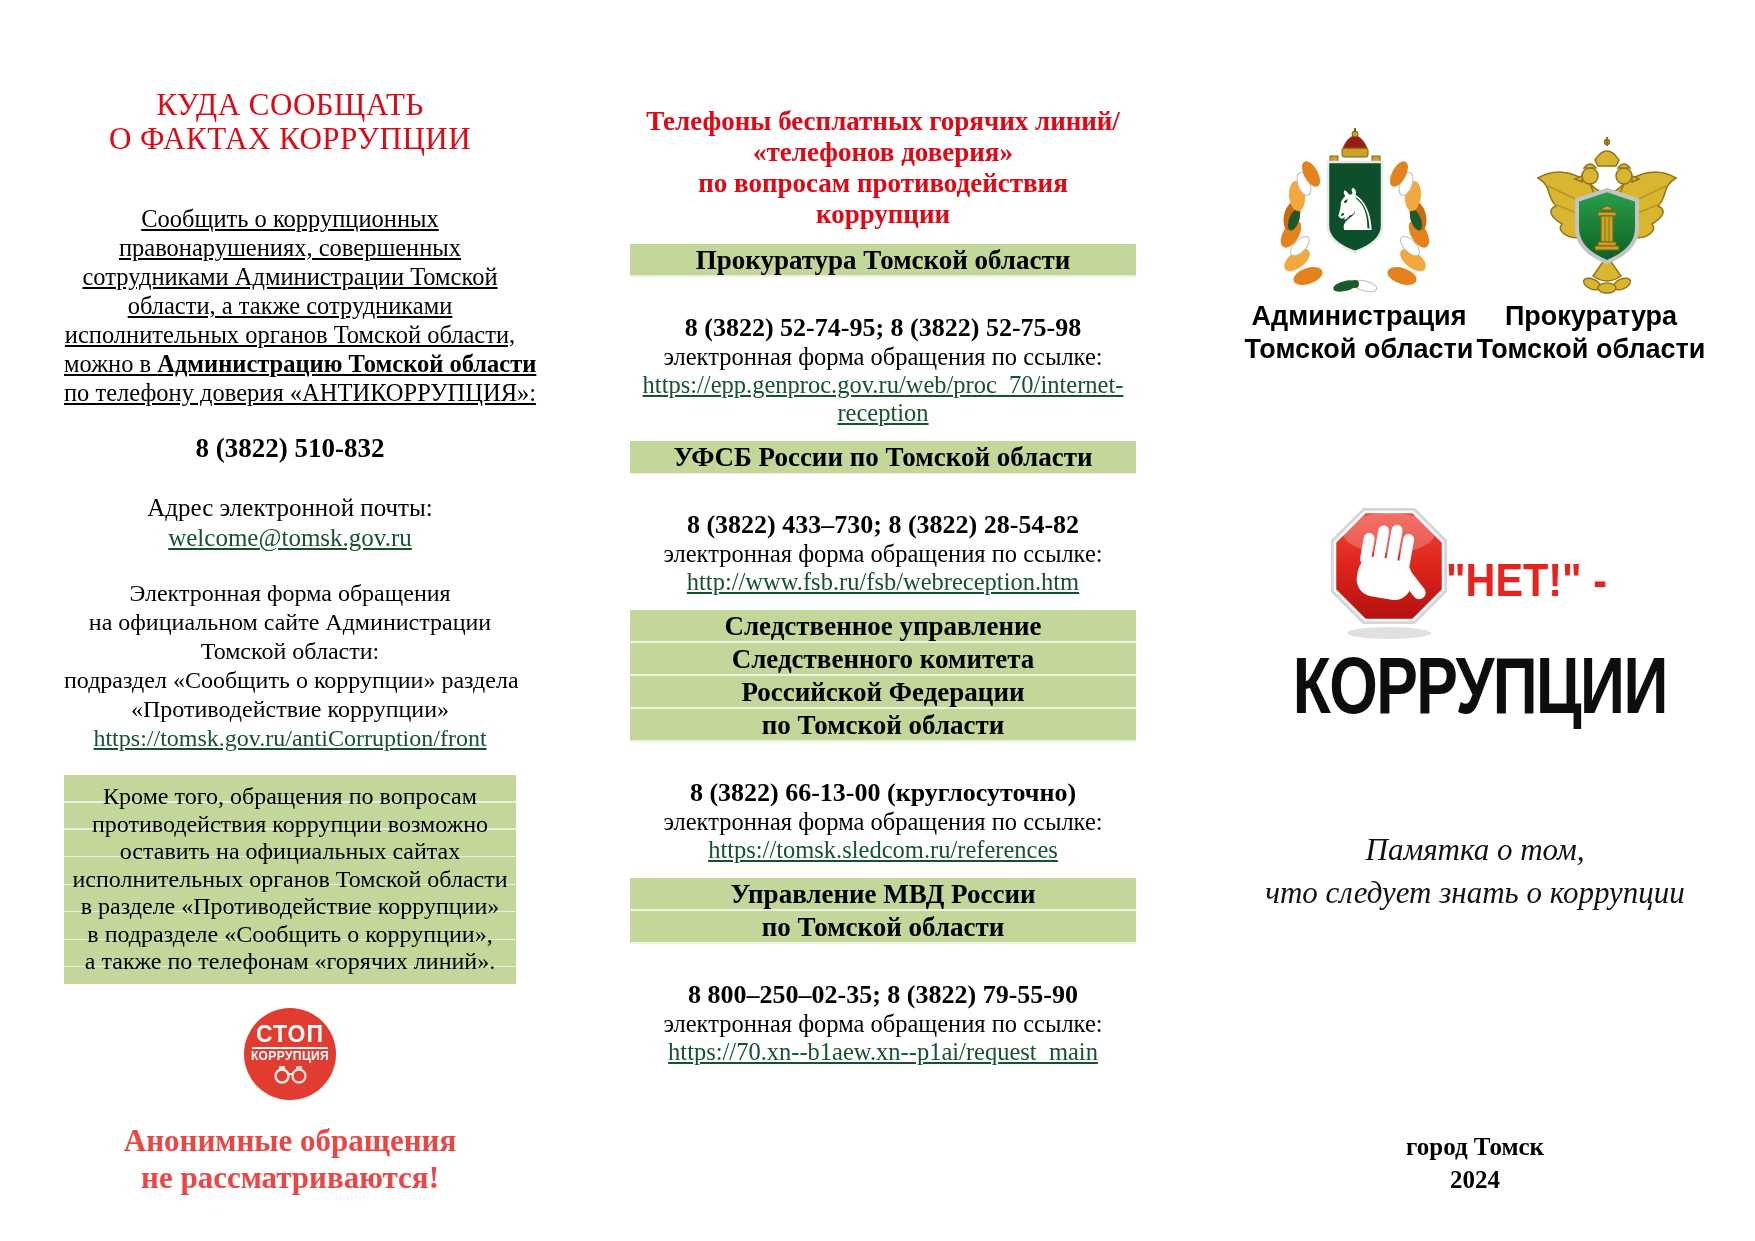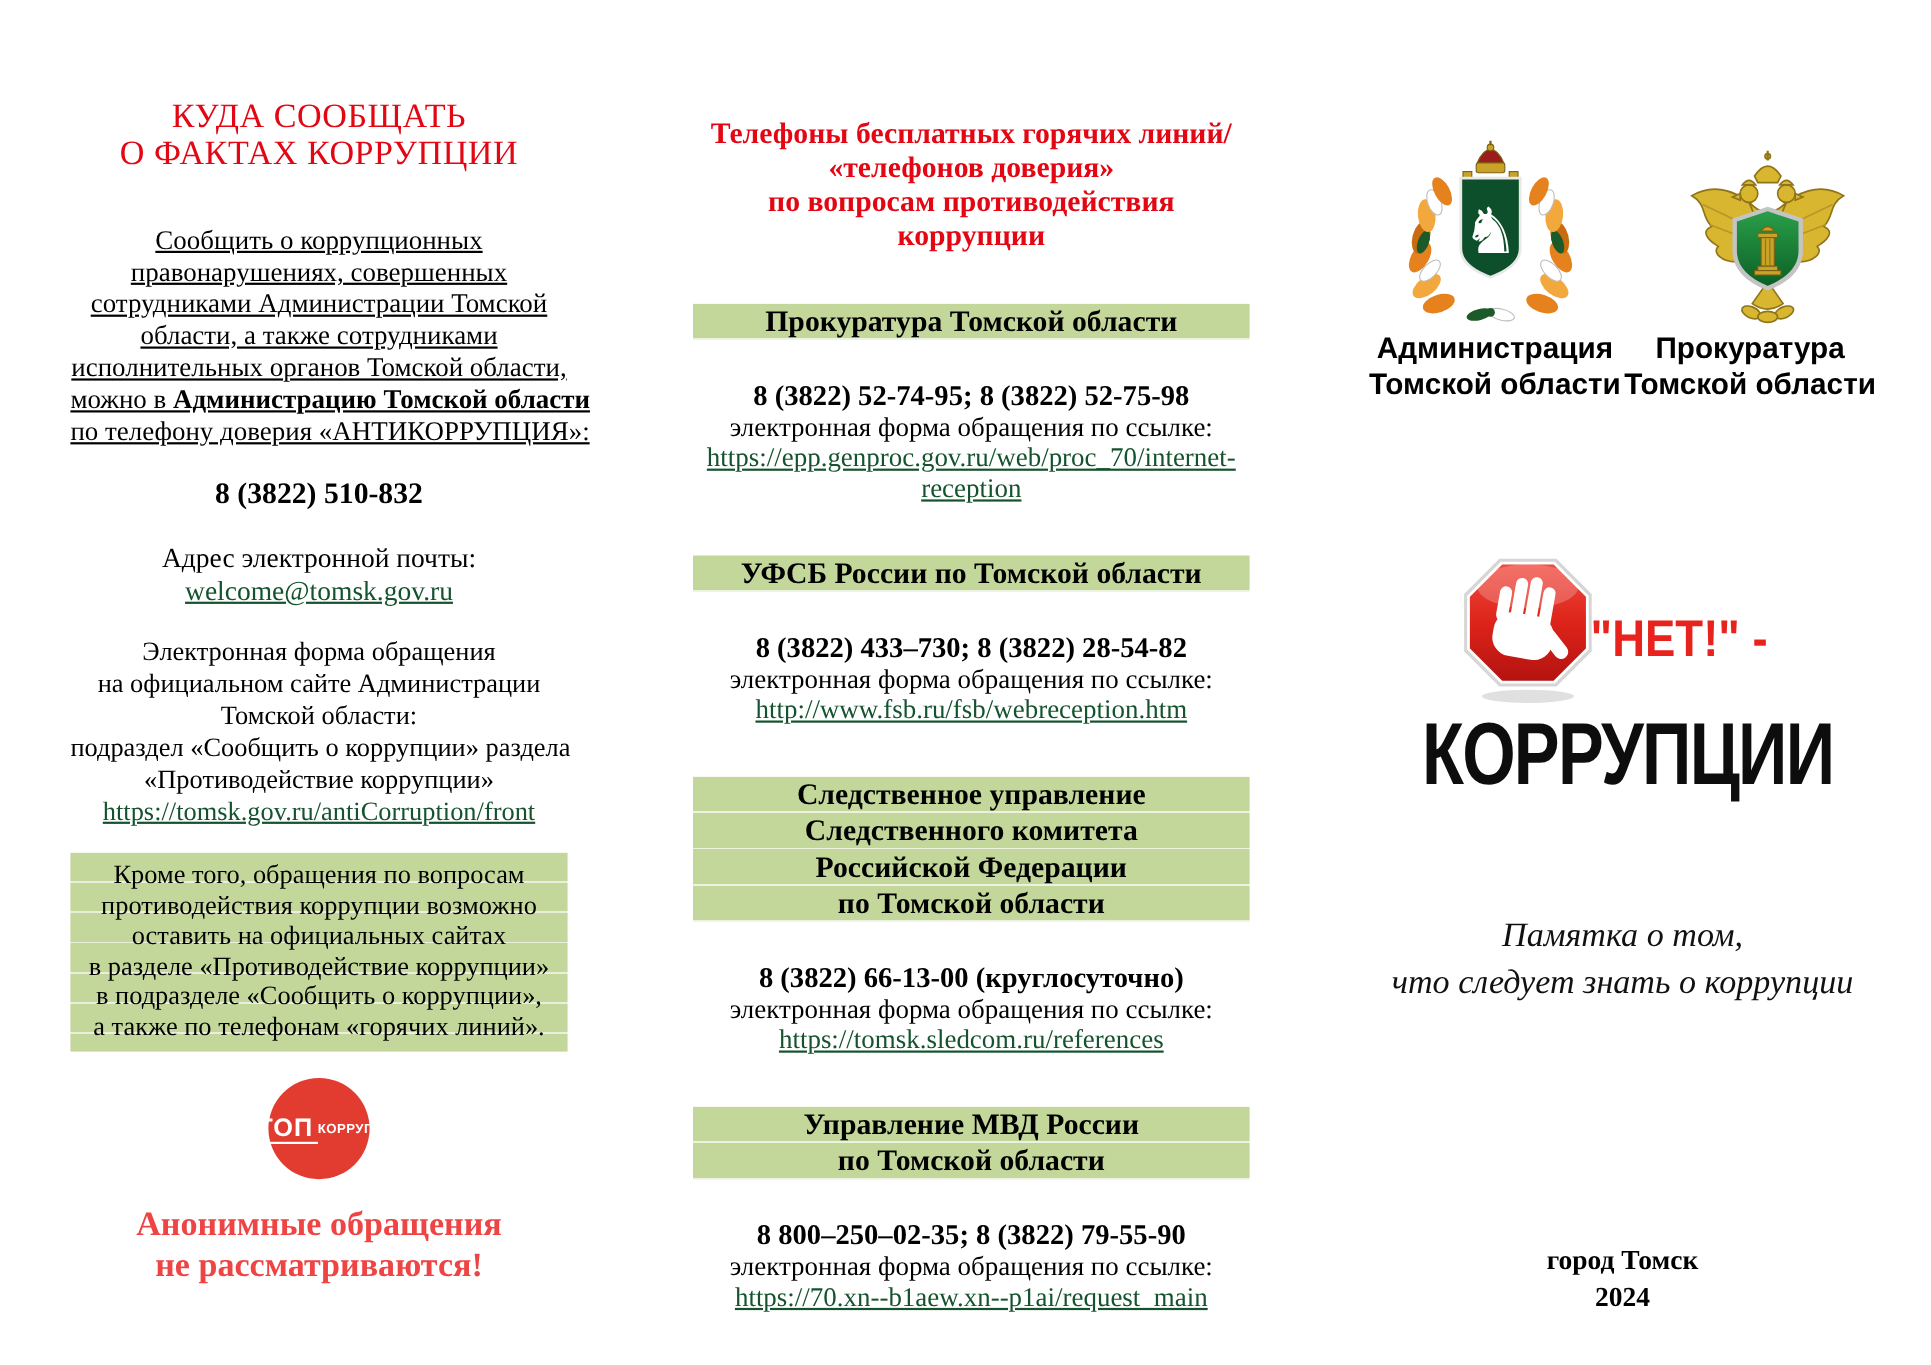--- a/index.html
+++ b/index.html
@@ -18,30 +18,30 @@
   .left-email-link{font-size:25px;line-height:30px;}
   .left-eform{margin-top:26px;font-size:24px;line-height:29px;}
   .left-eform-link{font-size:24px;line-height:29px;}
   .green-note{
     margin-top:22px;padding:8px 2px;font-size:24px;line-height:27.5px;
     background:repeating-linear-gradient(to bottom,#c4d79b 0px,#c4d79b 26px,#e9efda 26px,#e9efda 27.5px);
   }
   .stop-badge{
     margin:24px auto 0;width:92px;height:92px;border-radius:50%;background:#e23b30;
     color:#fff;font-family:"Liberation Sans",sans-serif;
-    display:flex;flex-direction:row;align-items:center;justify-content:center;
+    display:flex;flex-direction:column;align-items:center;justify-content:center;
   }
   .badge-stop{font-weight:bold;font-size:23px;line-height:24px;letter-spacing:1px;border-bottom:2px solid #fff;padding:0 4px 1px;}
   .badge-corr{font-weight:bold;font-size:12px;line-height:13px;margin-top:1px;letter-spacing:.4px;}
   .anonymous{margin-top:22px;color:#ef4444;font-weight:bold;font-size:31px;line-height:37px;}
   
   .col-mid{position:absolute;left:630px;top:0;width:506px;text-align:center;}
   .mid-title{margin-top:106px;color:#e30613;font-weight:bold;font-size:27px;line-height:31px;}
   .green-bar{
-    margin-top:46px;font-weight:bold;font-size:27px;line-height:33px;
+    margin-top:14px;font-weight:bold;font-size:27px;line-height:33px;
     background:repeating-linear-gradient(to bottom,#c4d79b 0px,#c4d79b 31.5px,#edf2e0 31.5px,#33px);
     background:repeating-linear-gradient(to bottom,#c4d79b 0px,#c4d79b 31.5px,#edf2e0 31.5px,#edf2e0 33px);
   }
   .mid-phone{margin-top:36px;font-weight:bold;font-size:26px;line-height:30px;}
   .mid-link-intro{font-size:24.5px;line-height:28px;}
   .mid-link{display:block;font-size:24.5px;line-height:28px;overflow-wrap:break-word;word-wrap:break-word;}
   
   .col-right{position:absolute;left:1240px;top:0;width:470px;height:1241px;}
   .arms-tomsk{position:absolute;left:30px;top:124px;}
   .arms-prok{position:absolute;left:292px;top:134px;}
@@ -92,20 +92,21 @@
     <span class="line">«Противодействие коррупции»</span>
   </div>
   <div class="left-eform-link">
     <a class="doc-link" href="#">https://tomsk.gov.ru/antiCorruption/front</a>
   </div>
 
   <div class="green-note">
     <span class="line">Кроме того, обращения по вопросам</span>
     <span class="line">противодействия коррупции возможно</span>
     <span class="line">оставить на официальных сайтах</span>
+    <span class="line">исполнительных органов Томской области</span>
     <span class="line">в разделе «Противодействие коррупции»</span>
     <span class="line">в подразделе «Сообщить о коррупции»,</span>
     <span class="line">а также по телефонам «горячих линий».</span>
   </div>
 
   <div class="stop-badge">
     <span class="badge-stop">СТОП</span>
     <span class="badge-corr">КОРРУПЦИЯ</span>
     <svg width="42" height="20" viewBox="0 0 42 20" style="margin-top:2px;">
       <circle cx="13" cy="11" r="6.5" fill="none" stroke="#ececec" stroke-width="2.4"></circle>

